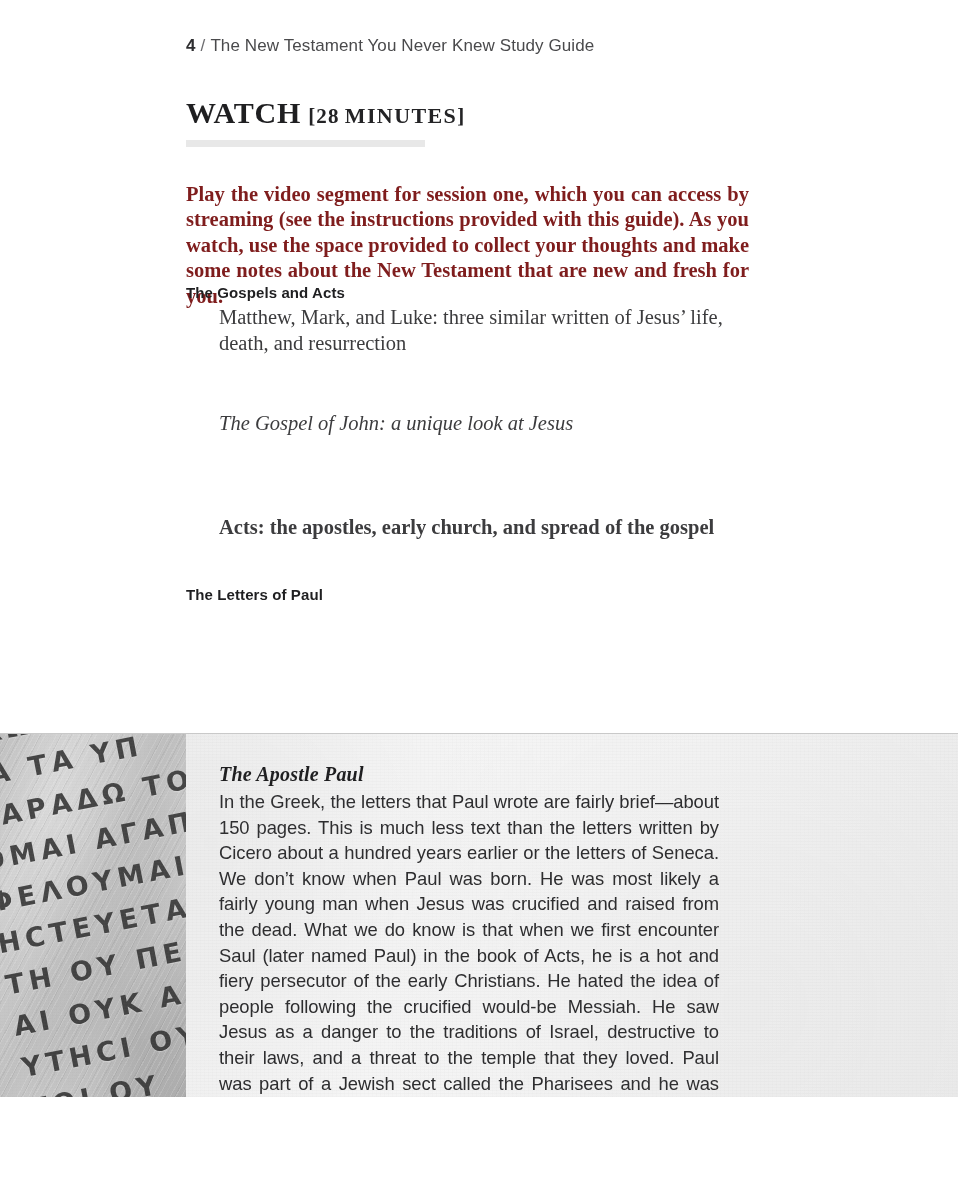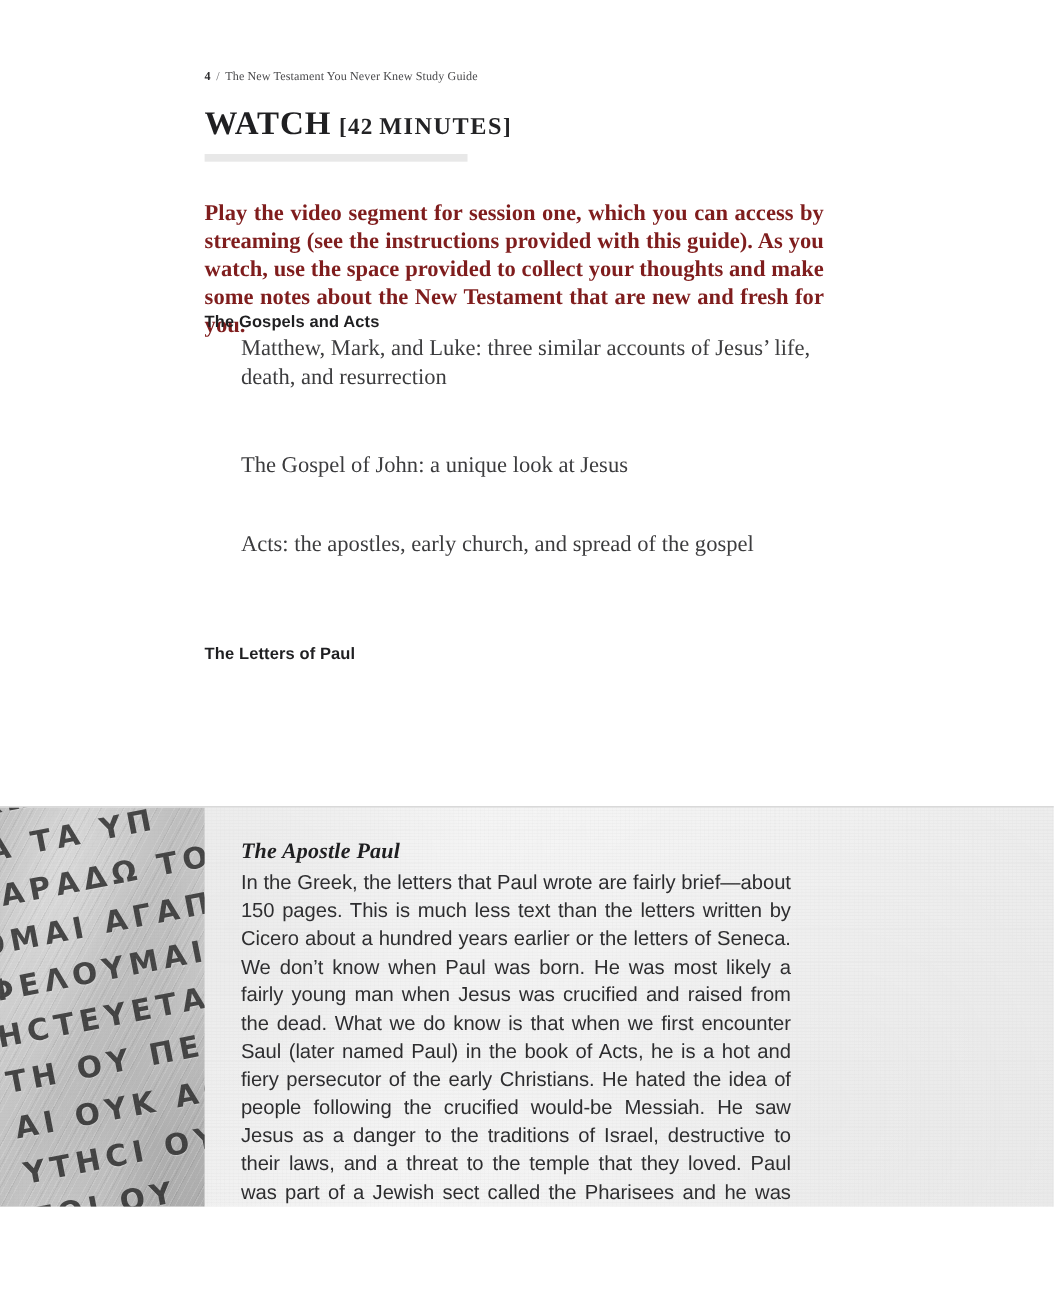--- a/index.html
+++ b/index.html
@@ -20,23 +20,23 @@
   .page {
     position: absolute;
     inset: 0;
     background: #ffffff;
   }
 
   
   .running-head {
     position: absolute;
     left: 186px;
-    top: 64px;
-    font-family: Liberation Serif, serif;
-    font-size: 11px;
+    top: 36px;
+    font-family: Liberation Sans, sans-serif;
+    font-size: 17px;
     color: #4a4a4c;
     letter-spacing: 0.1px;
     white-space: nowrap;
   }
   .running-head .pg-num {
     font-weight: bold;
     color: #2e2e30;
   }
   .running-head .slash {
     color: #6d6d70;
@@ -112,22 +112,22 @@
     margin: 0 0 4px 0;
   }
 
   .note-item {
     margin-left: 33px;
     font-size: 20.5px;
     line-height: 25.6px;
     color: #3c3c3e;
     width: 530px;
   }
-  .note-item.gap-a { margin-top: 55px; }
-  .note-item.gap-b { margin-top: 46px; }
+  .note-item.gap-a { margin-top: 55px; font-style: italic; }
+  .note-item.gap-b { margin-top: 78px; font-weight: bold; }
 
   
   .callout {
     position: absolute;
     left: 0;
     top: 733px;
     width: 958px;
     height: 363px;
     border-top: 1px solid #c9c9c9;
     background:
@@ -223,30 +223,30 @@
 <body>
 
 <div class="page">
 
   <div class="running-head">
     <span class="pg-num">4</span><span class="slash">/</span><span class="head-title">The New Testament You Never Knew Study Guide</span>
   </div>
 
   <div class="watch-block">
     <div class="watch-title">
-      <span>WATCH</span><span class="dur"><span>[</span><span>42</span><span class="small-caps" style="padding-left:5px">MINUTES</span><span>]</span></span>
+      <span>WATCH</span><span class="dur"><span>[</span><span>28</span><span class="small-caps" style="padding-left:5px">MINUTES</span><span>]</span></span>
     </div>
     <div class="watch-rule"></div>
   </div>
 
   <p class="intro-para">Play the video segment for session one, which you can access by streaming (see the instructions provided with this guide). As you watch, use the space provided to collect your thoughts and make some notes about the New Testament that are new and fresh for you.</p>
 
   <div class="note-section s1">
     <h2 class="section-head">The Gospels and Acts</h2>
-    <div class="note-item">Matthew, Mark, and Luke: three similar accounts of Jesus’ life, death, and resurrection</div>
+    <div class="note-item">Matthew, Mark, and Luke: three similar written of Jesus’ life, death, and resurrection</div>
     <div class="note-item gap-a">The Gospel of John: a unique look at Jesus</div>
     <div class="note-item gap-b">Acts: the apostles, early church, and spread of the gospel</div>
   </div>
 
   <div class="note-section s2">
     <h2 class="section-head">The Letters of Paul</h2>
   </div>
 
   <div class="callout">
 

